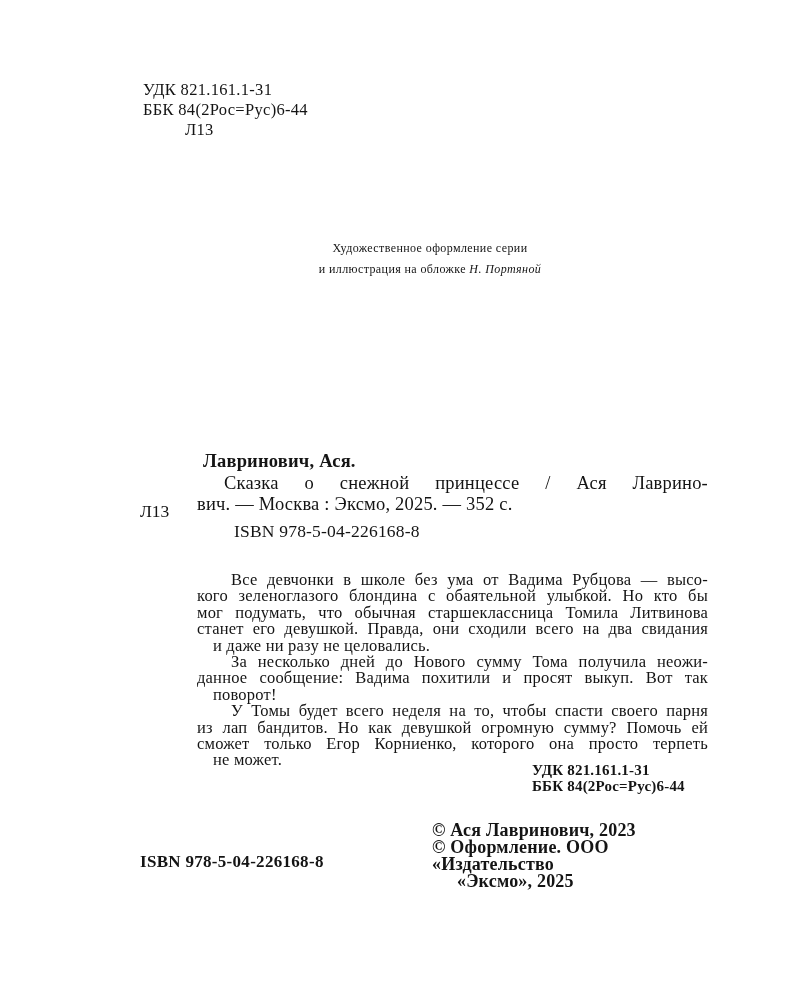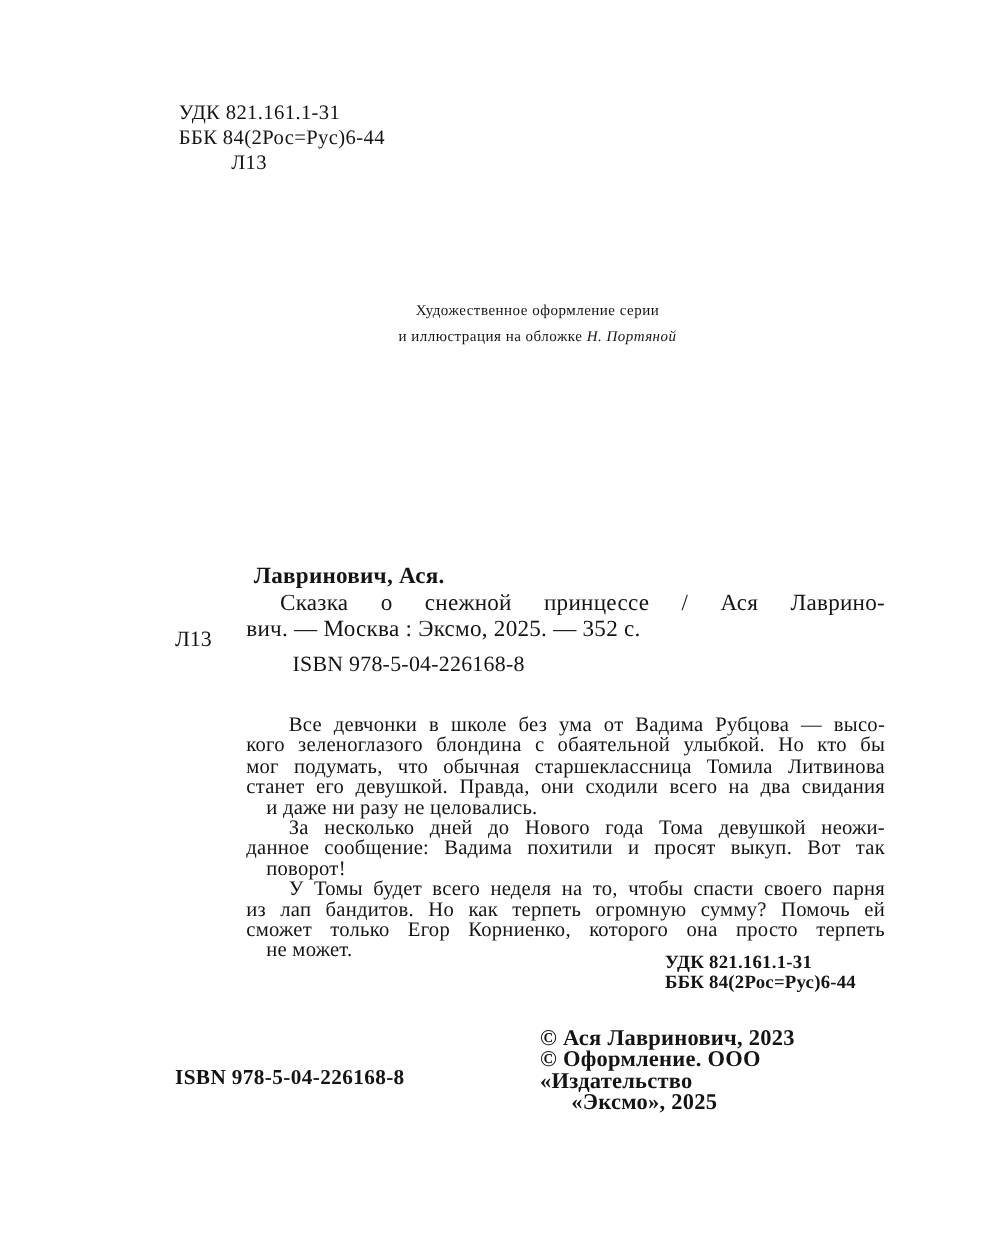--- a/index.html
+++ b/index.html
@@ -70,26 +70,26 @@
   <div class="cat-isbn">ISBN 978-5-04-226168-8</div>
 </div>
 
 <div class="abs annotation">
   <div class="al al-first">Все девчонки в школе без ума от Вадима Рубцова — высо-</div>
   <div class="al">кого зеленоглазого блондина с обаятельной улыбкой. Но кто бы</div>
   <div class="al">мог подумать, что обычная старшеклассница Томила Литвинова</div>
   <div class="al">станет его девушкой. Правда, они сходили всего на два свидания</div>
   <div class="al al-last">и даже ни разу не целовались.</div>
 
-  <div class="al al-first">За несколько дней до Нового года Тома девушкой неожи-</div>
+  <div class="al al-first">За несколько дней до Нового сумму Тома получила неожи-</div>
   <div class="al">данное сообщение: Вадима похитили и просят выкуп. Вот так</div>
   <div class="al al-last">поворот!</div>
 
   <div class="al al-first">У Томы будет всего неделя на то, чтобы спасти своего парня</div>
-  <div class="al">из лап бандитов. Но как терпеть огромную сумму? Помочь ей</div>
+  <div class="al">из лап бандитов. Но как девушкой огромную сумму? Помочь ей</div>
   <div class="al">сможет только Егор Корниенко, которого она просто терпеть</div>
   <div class="al al-last">не может.</div>
 </div>
 
 <div class="abs imprint-codes">
   <div>УДК 821.161.1-31</div>
   <div>ББК 84(2Рос=Рус)6-44</div>
 </div>
 
 <div class="abs copyright">

